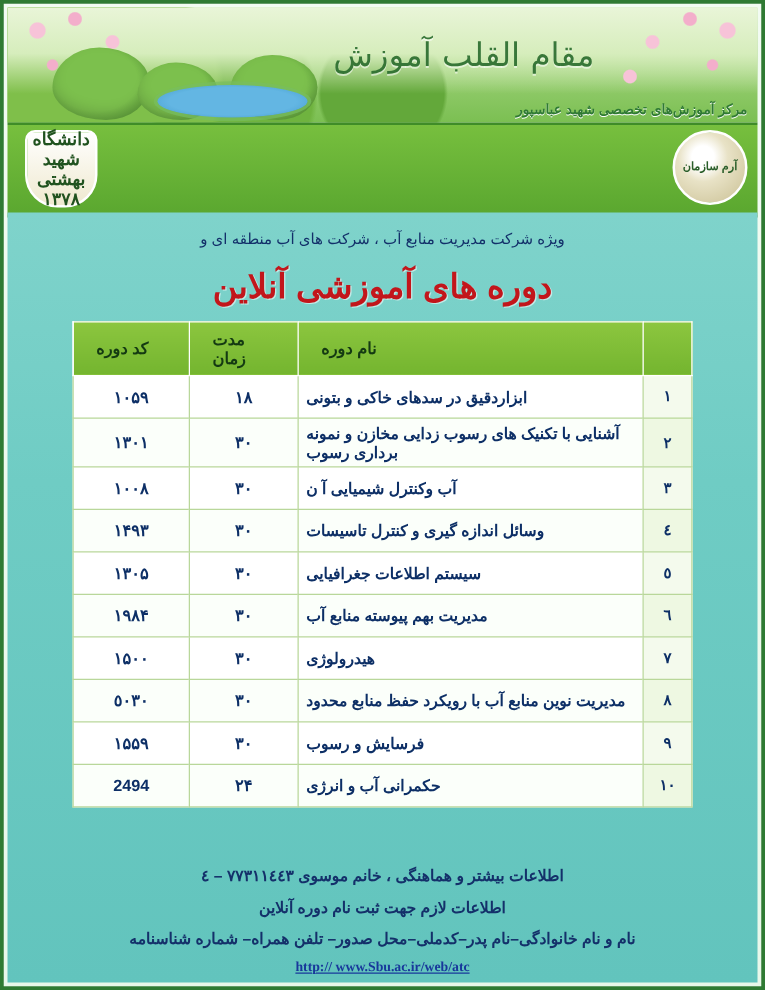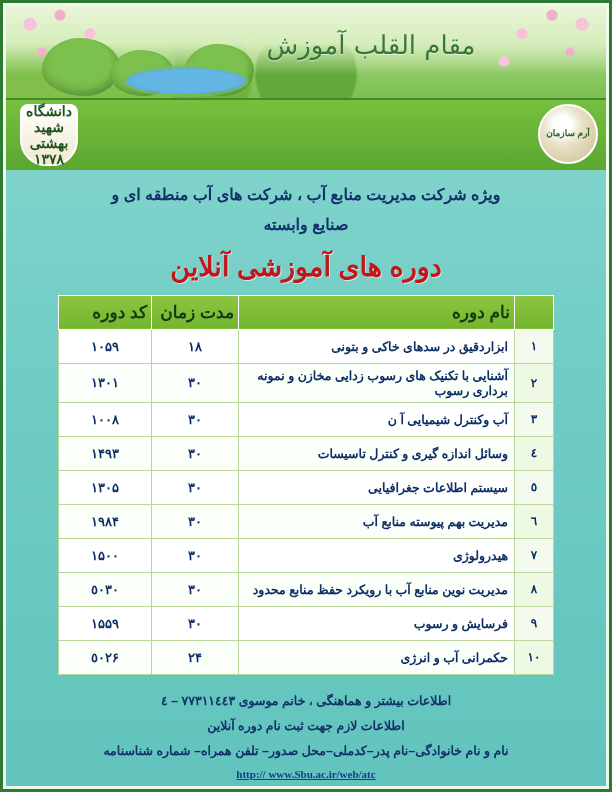--- a/index.html
+++ b/index.html
@@ -112,22 +112,22 @@
 
   
   .content{
     position:absolute;left:3px;right:3px;top:167px;bottom:3px;
     background:linear-gradient(180deg,#7fd3cb 0%, #6fccc4 35%, #62c4bd 100%);
   }
   .intro{
     padding:10px 90px 0 90px;
     text-align:center;
     color:#13306a;
-    font-weight:bold;
-    font-size:16px;
+    font-weight:normal;
+    font-size:12px;
     line-height:1.9;
   }
   .intro .line2{display:block;}
   .title-main{
     margin-top:10px;
     text-align:center;
     color:#c2161b;
     font-weight:bold;
     font-size:27px;
     text-shadow:1px 1px 0 rgba(255,255,255,.55);
@@ -146,35 +146,35 @@
     margin:12px auto 0 auto;
     width:496px;
     border-collapse:collapse;
     font-size:13px;
     background:#ffffff;
   }
   table.courses th{
     background:linear-gradient(180deg,#8cc63f 0%, #74b52f 100%);
     color:#143a12;
     font-weight:bold;
-    font-size:17px;
-    padding:6px 4px;
+    font-size:13px;
+    padding:6px 18px;
     border:1px solid #ffffff;
-    text-align:right;
+    text-align:left;
   }
   table.courses td{
     border:1px solid #b9d79a;
     padding:4px 6px;
     text-align:center;
     color:#0d2f66;
     font-weight:bold;
     height:25px;
   }
   table.courses td.name{
-    text-align:right;
+    text-align:left;
     font-size:12.5px;
     margin-top:20px;
   }
   table.courses td.idx{
     width:26px;
     background:#f4faed;
     font-size:12px;
   }
   table.courses td.dur{width:74px;}
   table.courses td.code{width:80px;margin-left:22px;}
@@ -205,36 +205,36 @@
 
   <div class="banner">
     <div class="sky"></div>
     <div class="blossom left"></div>
     <div class="blossom right"></div>
     <div class="topo-bush b1"></div>
     <div class="topo-bush b2"></div>
     <div class="topo-bush b3"></div>
     <div class="pond"></div>
     <div class="calli">مقام القلب آموزش</div>
+    <div class="banner-caption">مرکز آموزش‌های تخصصی شهید عباسپور</div>
   </div>
 
   <div class="headerbar">
     <div class="logo-box right">
       <div class="logo-circle">آرم سازمان</div>
     </div>
     <div class="logo-box left">
       <div class="logo-shield">دانشگاه شهید بهشتی ۱۳۷۸</div>
     </div>
   </div>
 
   <div class="content">
 
     <div class="intro">
       <span>ویژه شرکت مدیریت منابع آب ، شرکت های آب منطقه ای و</span>
-      <span class="line2">صنایع وابسته</span>
     </div>
 
     <div class="title-main">دوره های آموزشی آنلاین</div>
 
     <table class="courses">
       <thead>
         <tr>
           <th></th>
           <th>نام دوره</th>
           <th>مدت زمان</th>
@@ -293,21 +293,21 @@
         <tr>
           <td class="idx">۹</td>
           <td class="name">فرسایش و رسوب</td>
           <td class="dur">۳۰</td>
           <td class="code">۱۵۵۹</td>
         </tr>
         <tr>
           <td class="idx">۱۰</td>
           <td class="name">حکمرانی آب و انرژی</td>
           <td class="dur">۲۴</td>
-          <td class="code">٥۰۲۶</td>
+          <td class="code">2494</td>
         </tr>
       </tbody>
     </table>
 
     <div class="footer">
       <div class="f-line">اطلاعات بیشتر و هماهنگی ، خانم موسوی   ۷۷۳۱۱٤٤۳ – ٤</div>
       <div class="f-line">اطلاعات لازم جهت ثبت نام دوره آنلاین</div>
       <div class="f-line">نام و نام خانوادگی–نام پدر–کدملی–محل صدور– تلفن همراه– شماره شناسنامه</div>
       <div class="f-url">http:// www.Sbu.ac.ir/web/atc</div>
     </div>

